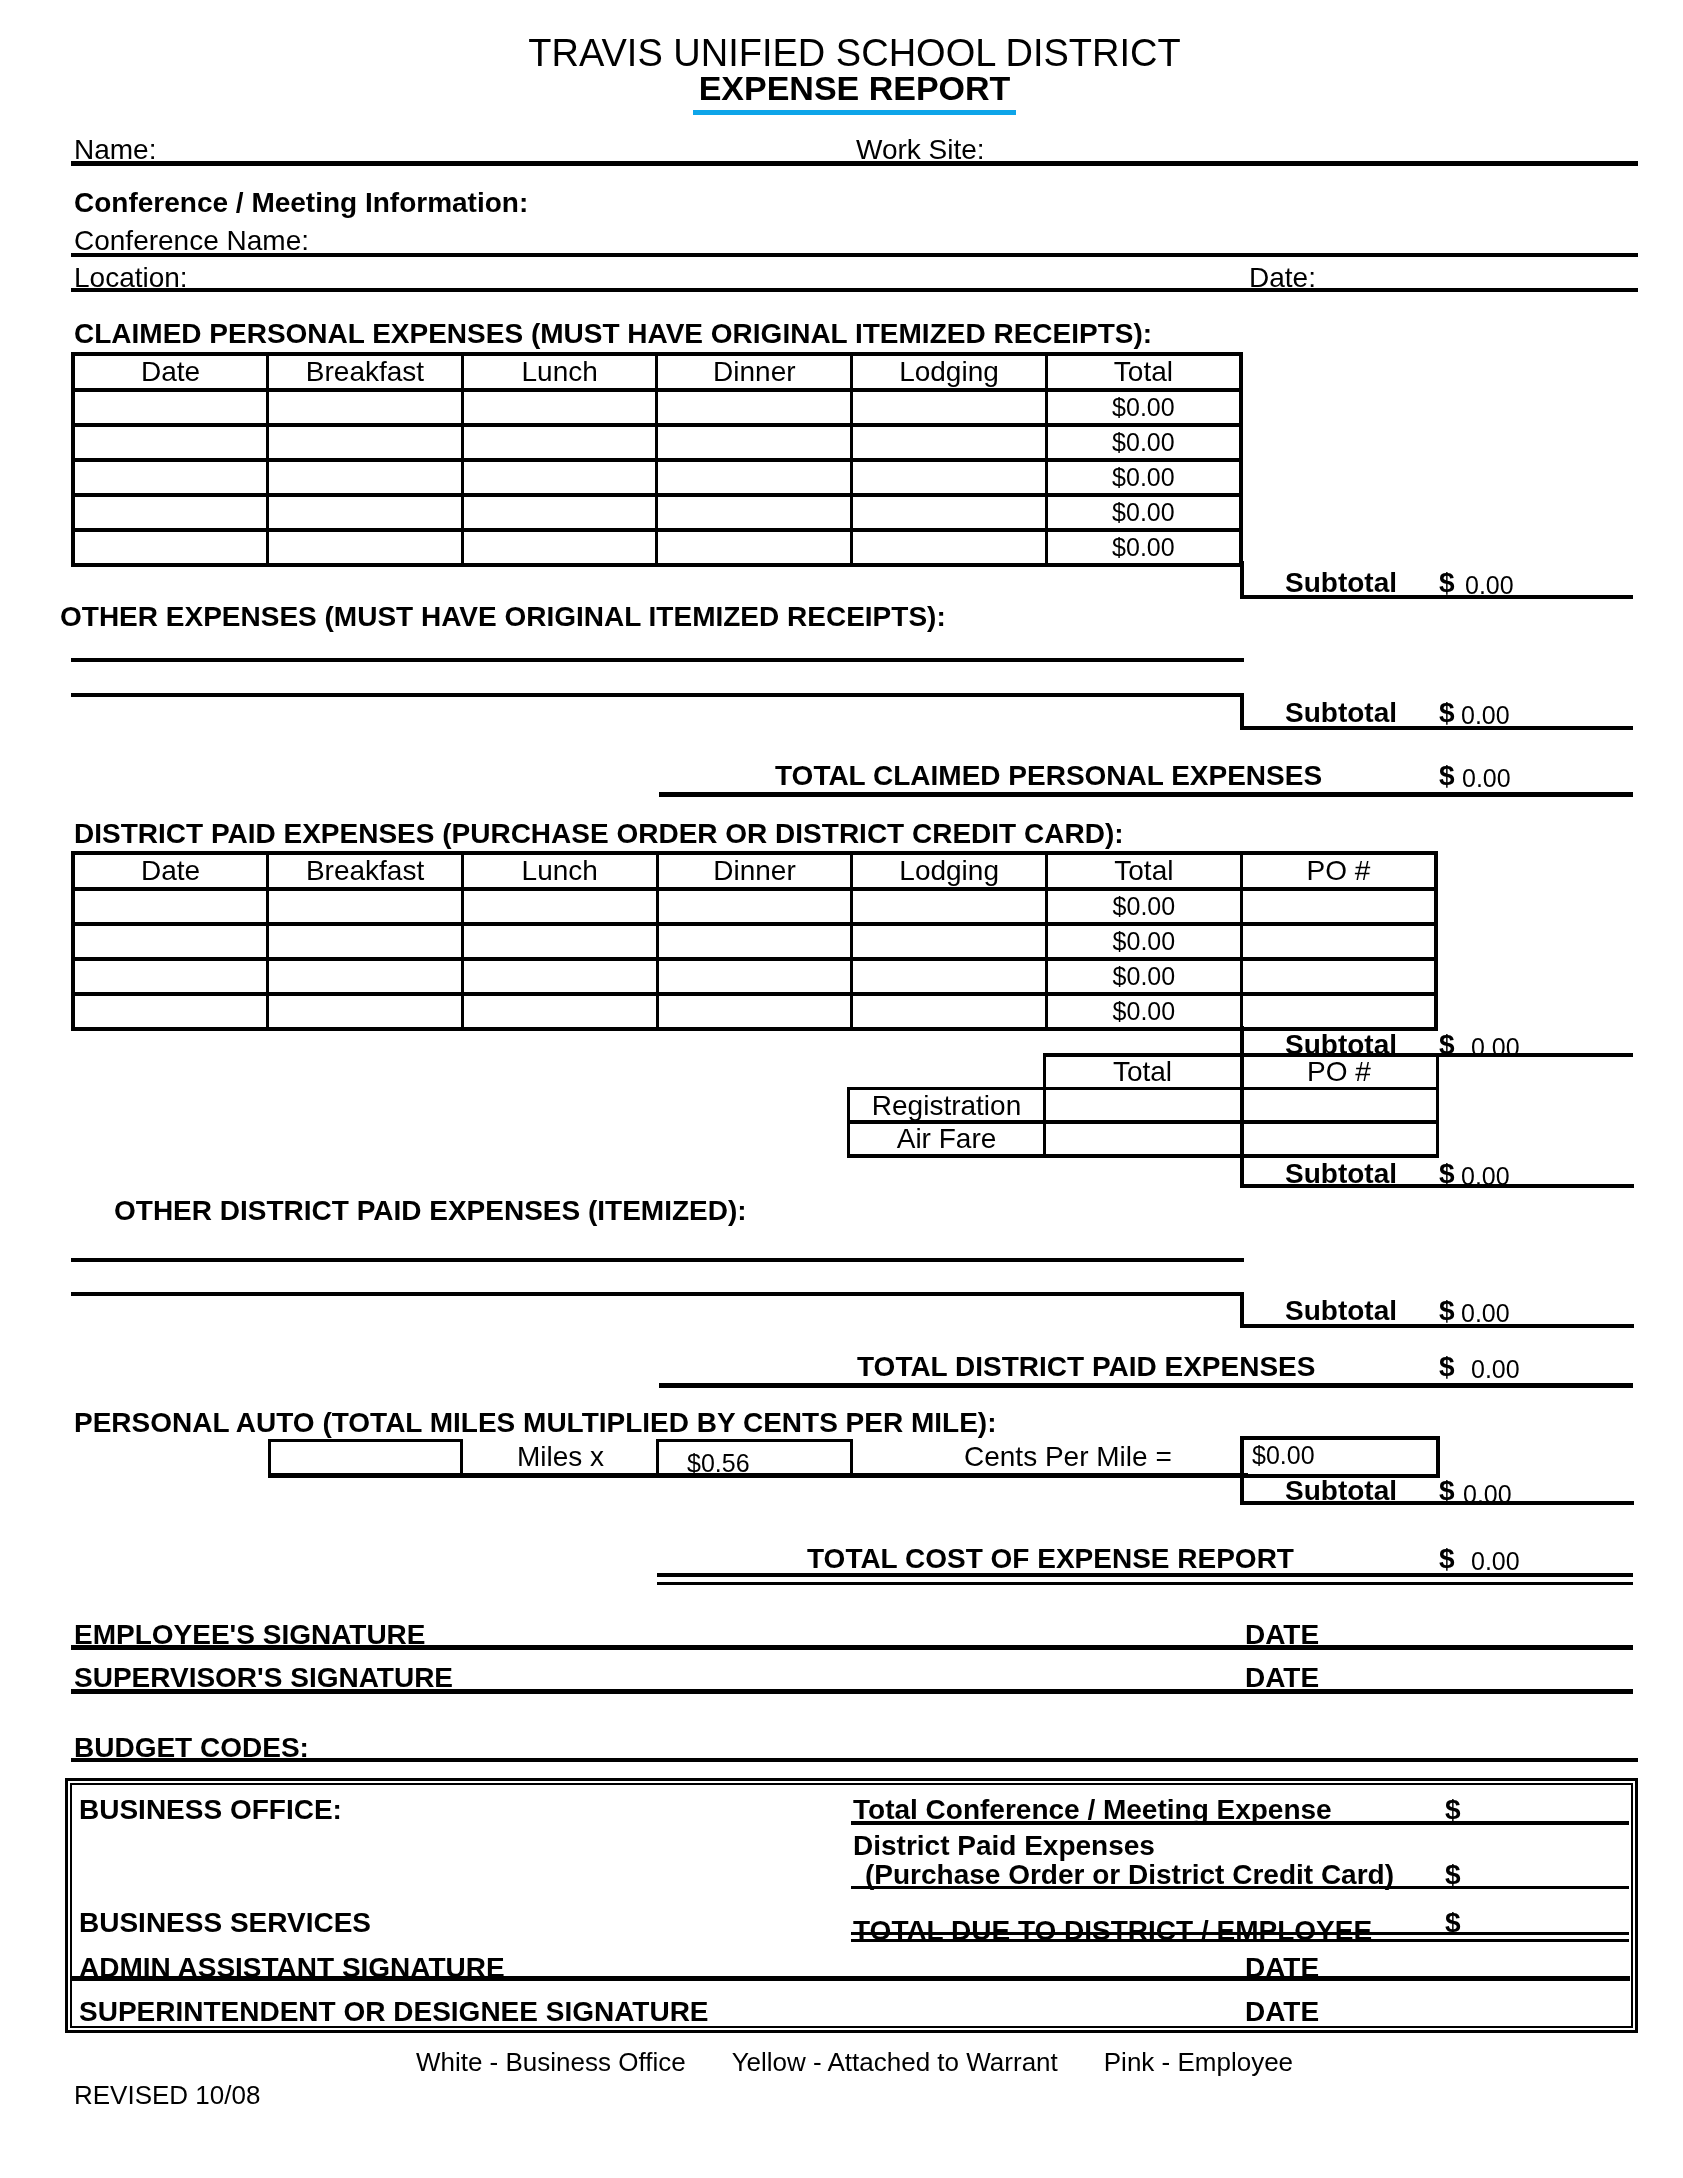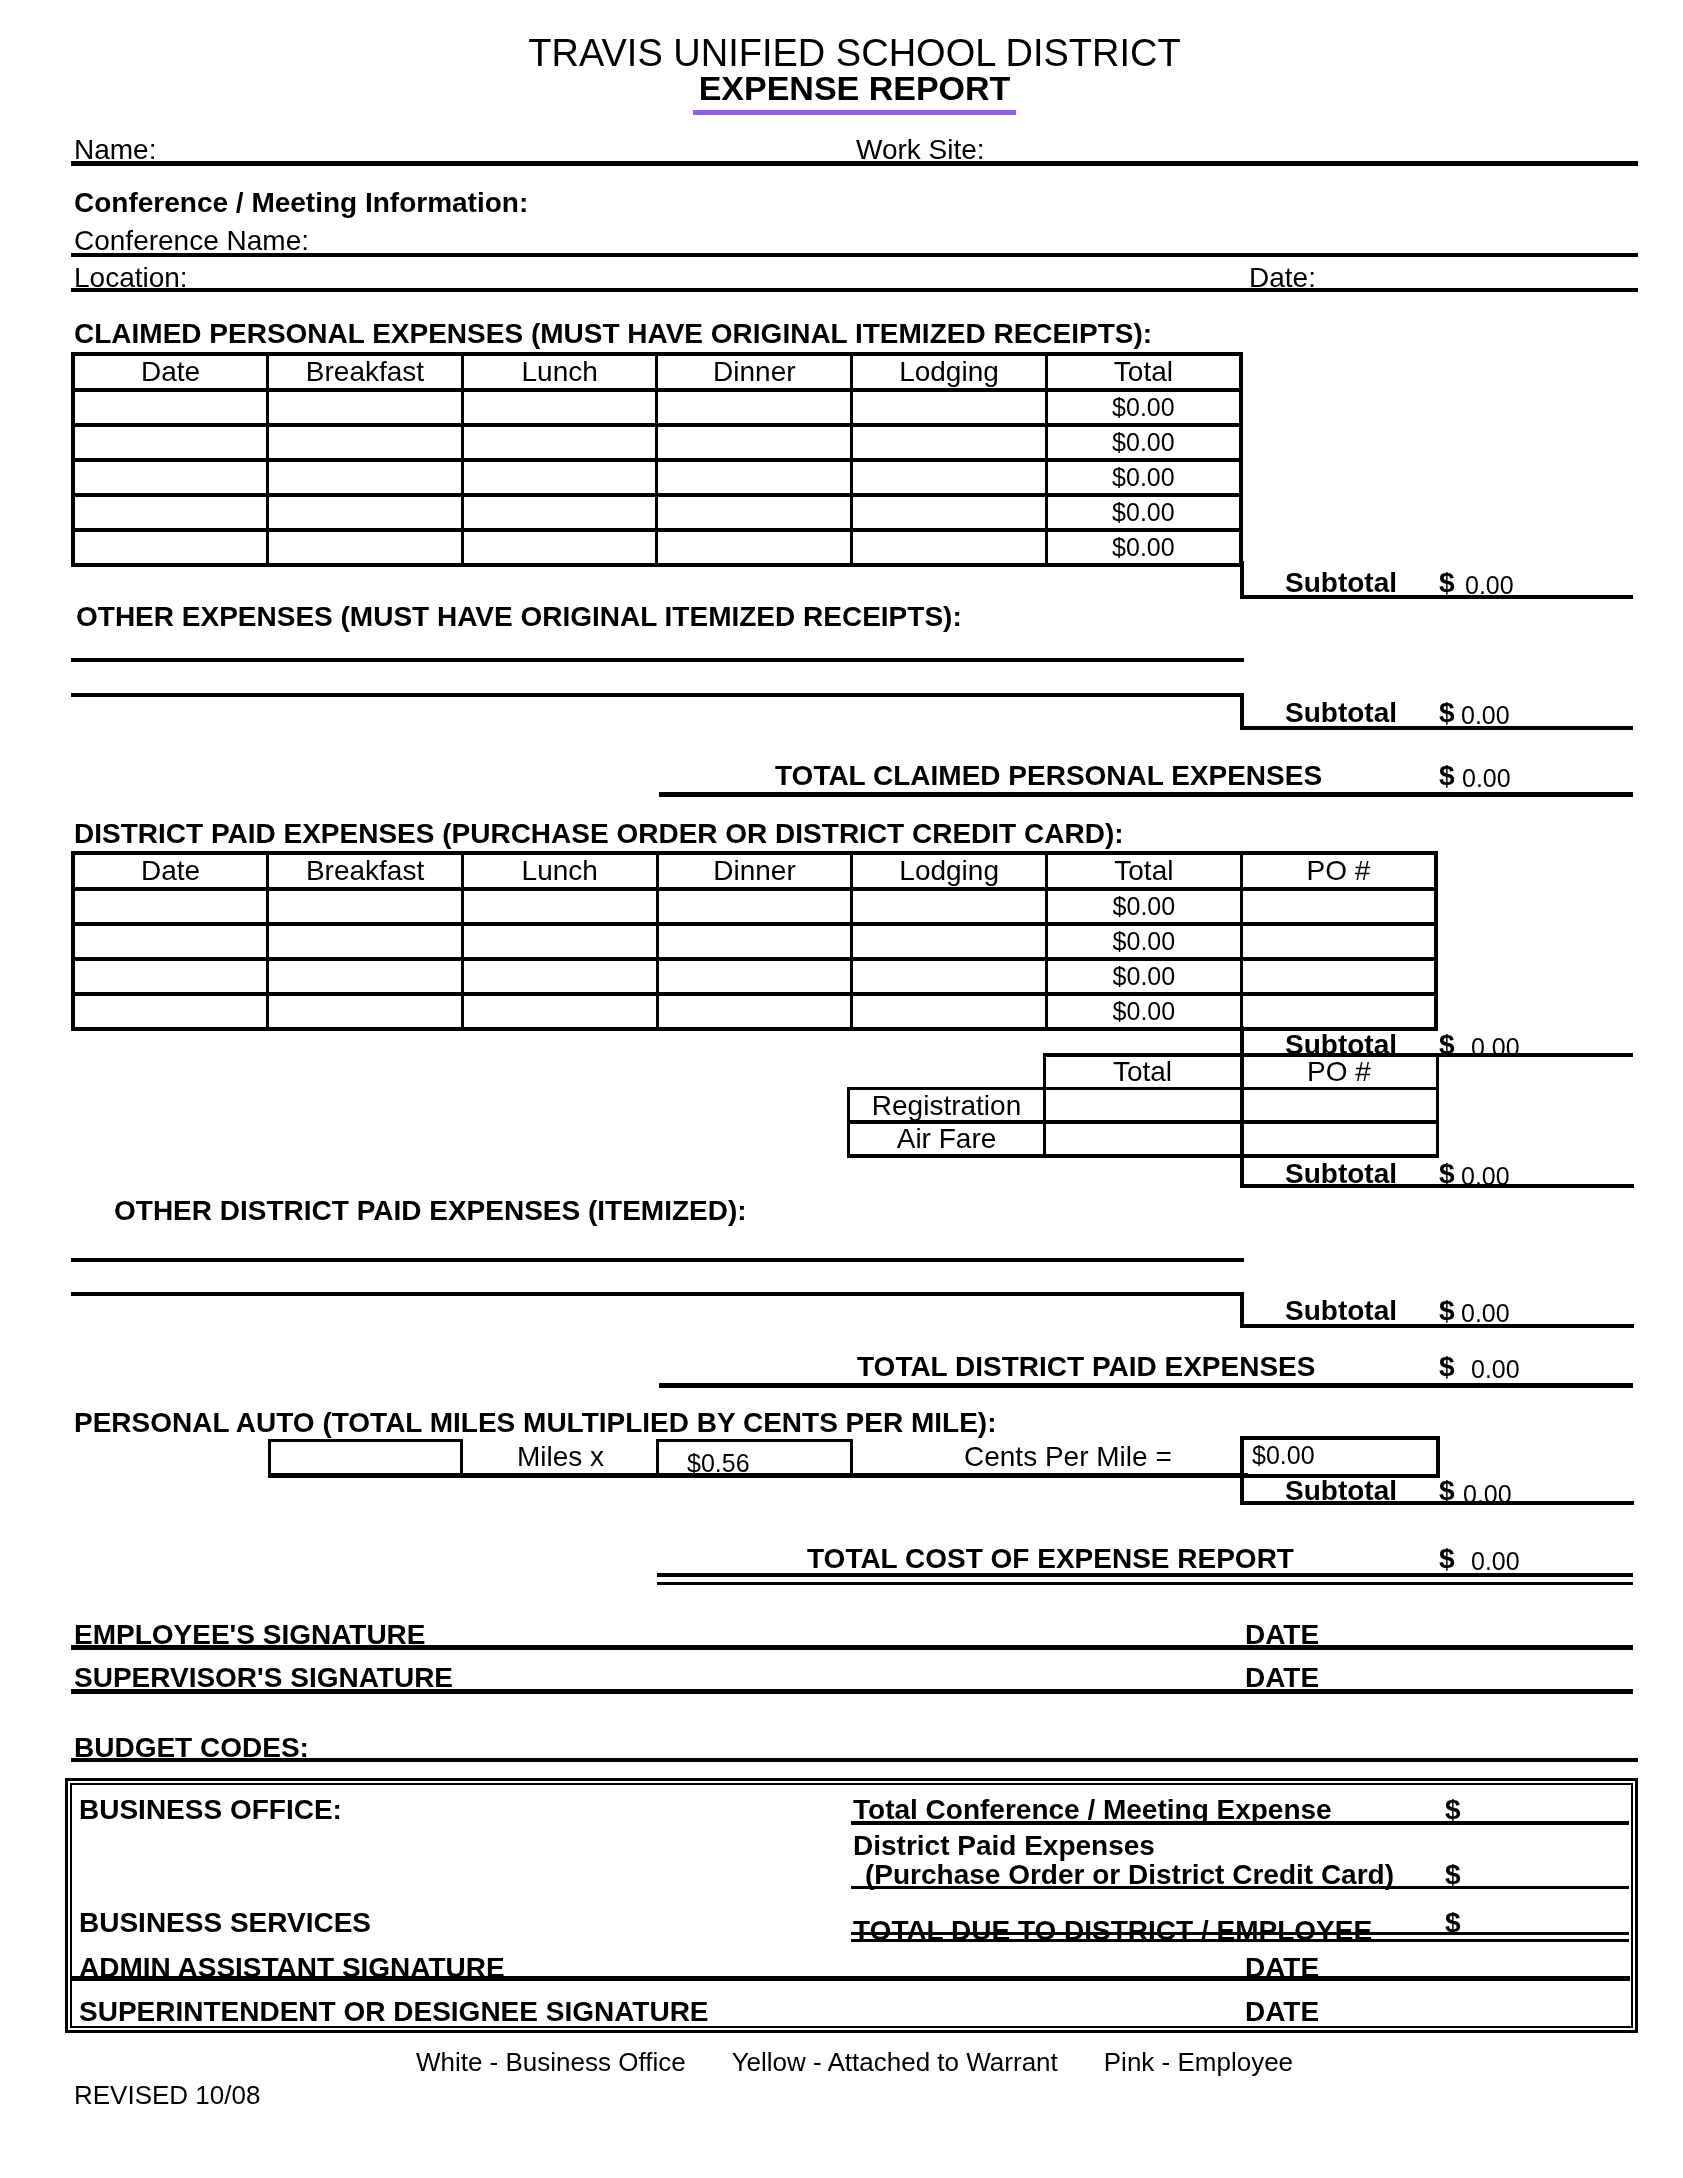--- a/index.html
+++ b/index.html
@@ -17,21 +17,21 @@
         padding:0;height:31px;text-align:center;vertical-align:middle;
         font-weight:normal;font-size:28px;}
   table.grid td.money{font-size:25px;}
   
   .obox{position:absolute;border:3px solid #000;border-bottom:none;background:transparent;}
   .fbox{position:absolute;border:4px solid #000;background:transparent;}
   
   .dbox{position:absolute;border:3px solid #000;}
   .dbox::before{content:"";position:absolute;inset:2px;border:2px solid #000;pointer-events:none;}
   .title-wrap{position:absolute;left:71px;width:1567px;text-align:center;}
-  .underlined{display:inline-block;border-bottom:5px solid #8b5cf6;padding:0 6px 2px 6px;}
+  .underlined{display:inline-block;border-bottom:5px solid #0ea5e9;padding:0 6px 2px 6px;}
   .footer-copies{position:absolute;left:71px;width:1567px;display:flex;justify-content:center;gap:46px;font-size:26px;}
 </style>
 </head>
 <body>
 
 <div class="page">
 
   <div class="title-wrap" style="top:32px;font-size:38px;">TRAVIS UNIFIED SCHOOL DISTRICT</div>
   <div class="title-wrap" style="top:69px;">
     <span class="underlined b" style="font-size:34px;">EXPENSE REPORT</span>
@@ -111,21 +111,21 @@
     </tr>
   </tbody>
     </table>
 
   <div class="ln" style="left:1240px;top:561px;width:4px;height:38px;"></div>
   <div class="t b" style="left:1285px;top:568px;">Subtotal</div>
   <div class="t b" style="left:1439px;top:568px;">$</div>
   <div class="t sm" style="left:1465px;top:572px;">0.00</div>
   <div class="ln" style="left:1240px;top:595px;width:393px;height:4px;"></div>
 
-  <div class="t b" style="left:76px;top:602px;">OTHER EXPENSES (MUST HAVE ORIGINAL ITEMIZED RECEIPTS):</div>
+  <div class="t b" style="left:60px;top:602px;">OTHER EXPENSES (MUST HAVE ORIGINAL ITEMIZED RECEIPTS):</div>
   <div class="ln" style="left:71px;top:658px;width:1173px;height:4px;"></div>
   <div class="ln" style="left:71px;top:693px;width:1173px;height:4px;"></div>
   <div class="ln" style="left:1240px;top:693px;width:4px;height:37px;"></div>
   <div class="t b" style="left:1285px;top:698px;">Subtotal</div>
   <div class="t b" style="left:1439px;top:698px;">$</div>
   <div class="t sm" style="left:1461px;top:702px;">0.00</div>
   <div class="ln" style="left:1240px;top:726px;width:393px;height:4px;"></div>
 
   <div class="t b" style="left:775px;top:761px;">TOTAL CLAIMED PERSONAL EXPENSES</div>
   <div class="t b" style="left:1439px;top:761px;">$</div>

